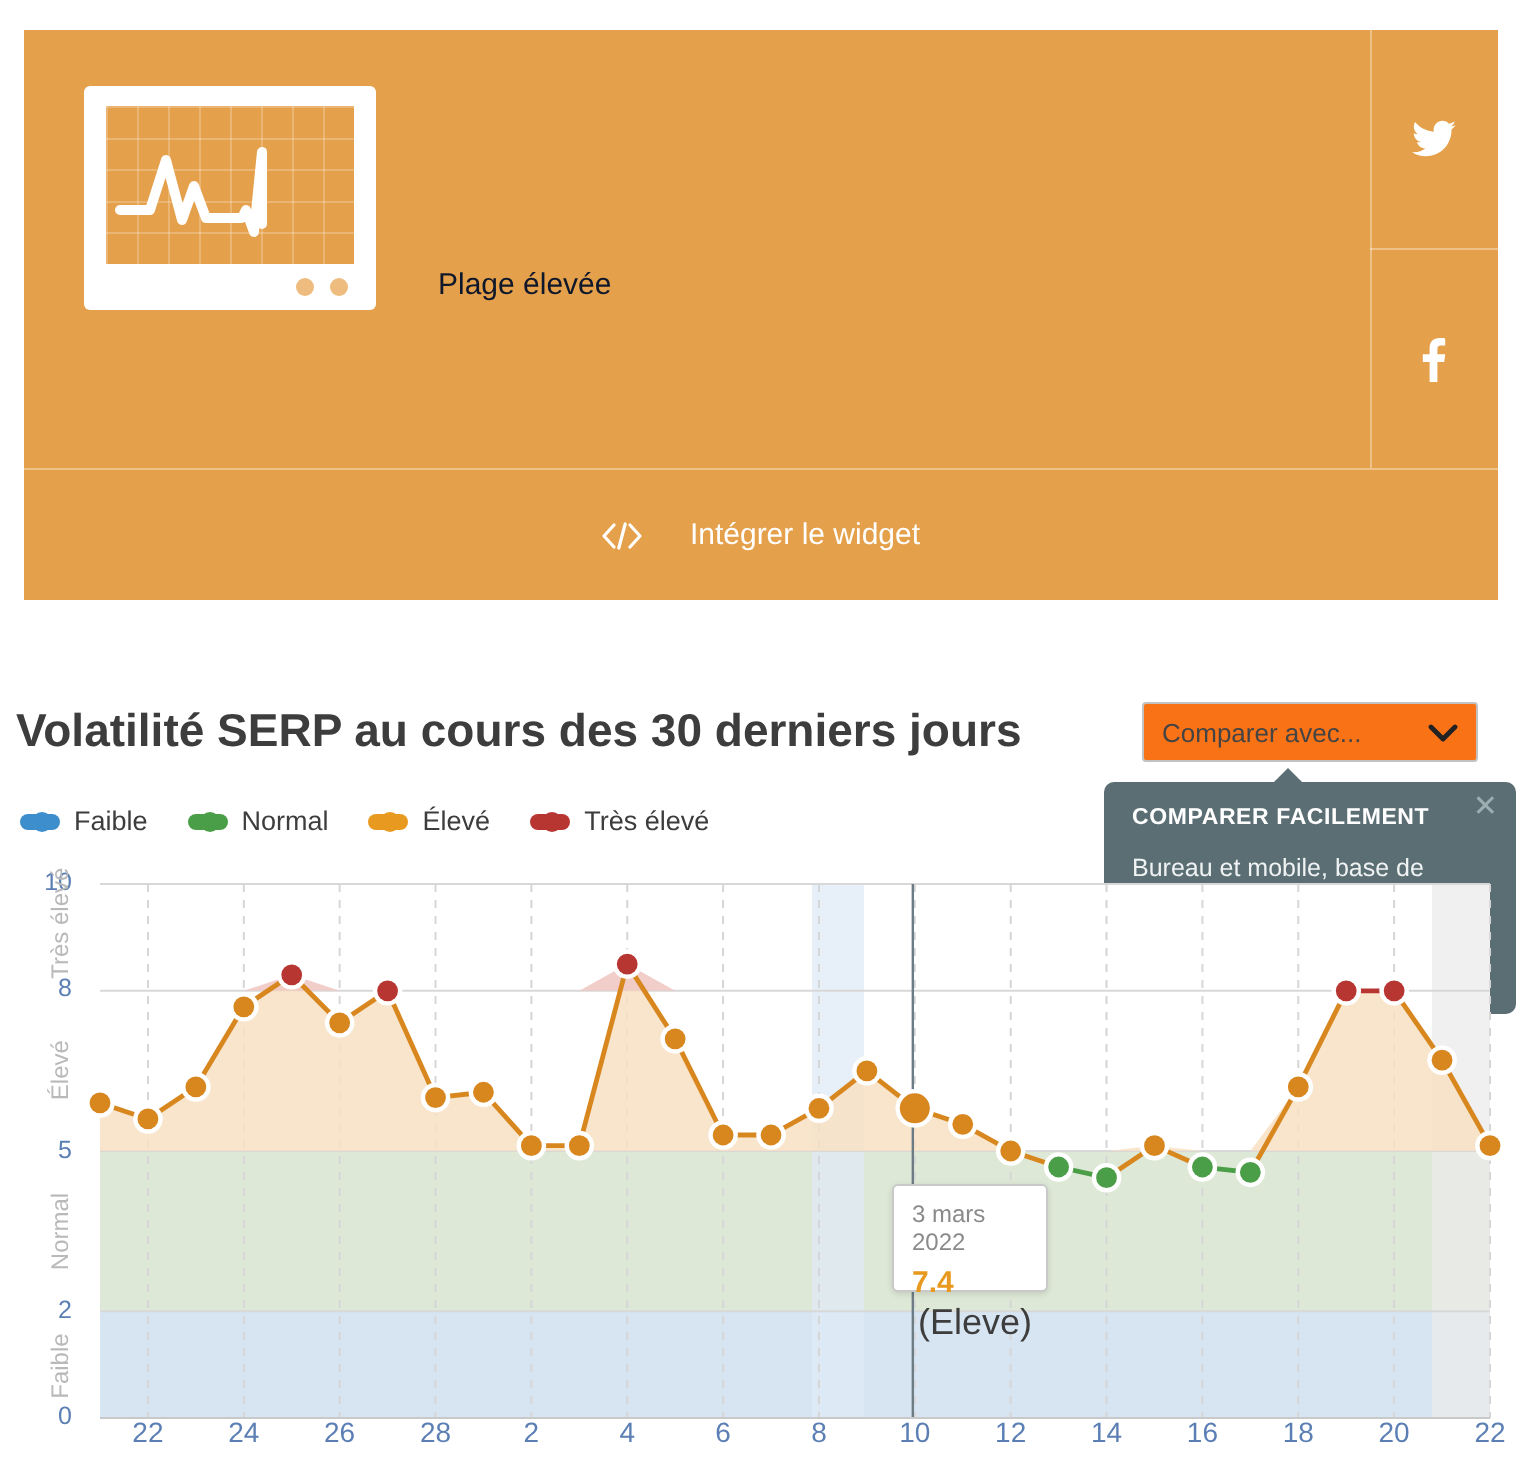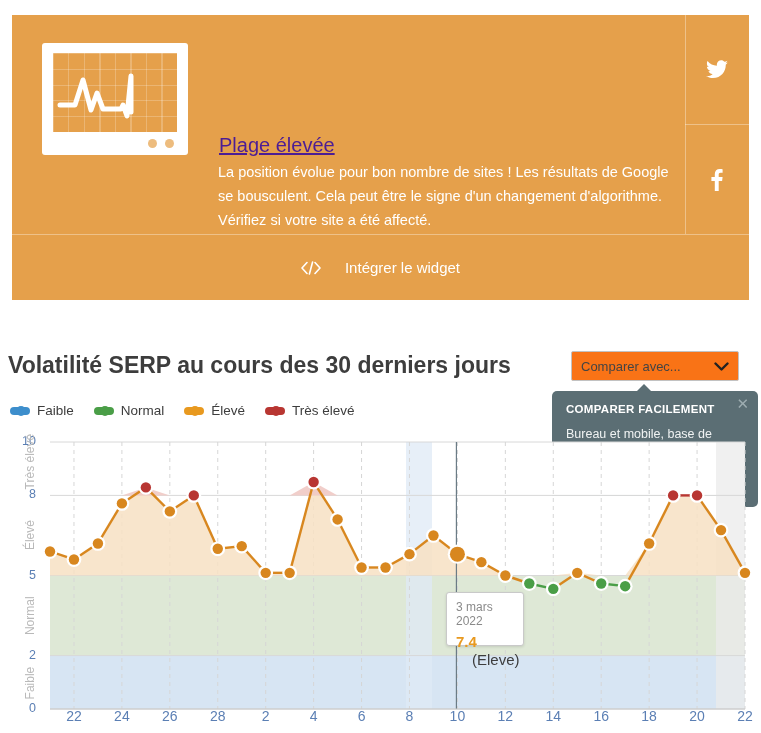--- a/index.html
+++ b/index.html
@@ -86,23 +86,22 @@
   .score-max {
     font-size: 22px;
     color: #f6ddbd;
     display: inline-block;
     vertical-align: baseline;
     margin-left: 6px;
   }
   .range-title {
     position: absolute;
     left: 207px; top: 119px;
-    font-size: 20px;
-    color: #4c1d95;
-    text-decoration: underline;
+    font-size: 15px;
+    color: #0f172a;
   }
   .range-desc {
     position: absolute;
     left: 206px; top: 145px;
     width: 462px;
     font-size: 14.5px;
     line-height: 24px;
     color: #ffffff;
   }
 
@@ -277,21 +276,20 @@
       <div class="monitor-screen"></div>
       <svg class="monitor-ecg" viewBox="0 0 124 79">
         <polyline points="7,52 22,52 30,27 38,57 44,40 50,56 68,56 70,52 74,63 78,23 78,59" fill="none" stroke="#ffffff" stroke-width="5" stroke-linejoin="round" stroke-linecap="round"></polyline>
       </svg>
       <div class="monitor-led a"></div>
       <div class="monitor-led b"></div>
     </div>
 
 
     <div class="range-title">Plage élevée</div>
-    <div class="range-desc">La position évolue pour bon nombre de sites ! Les résultats de Google se bousculent. Cela peut être le signe d'un changement d'algorithme. Vérifiez si votre site a été affecté.</div>
 
     <div class="banner-divider-v"></div>
 
     <div class="social tw">
       <svg width="22" height="19" viewBox="0 0 24 20">
         <path fill="#ffffff" d="M24 2.4c-.9.4-1.8.66-2.8.78 1-.6 1.77-1.56 2.14-2.7-.95.56-2 .97-3.12 1.2C19.33.64 18.07 0 16.67 0c-2.7 0-4.88 2.2-4.88 4.9 0 .4.04.76.12 1.1C7.84 5.8 4.16 3.8 1.7.76 1.26 1.5 1 2.4 1 3.33c0 1.7.86 3.2 2.17 4.07-.8-.02-1.55-.25-2.2-.6v.05c0 2.37 1.67 4.35 3.9 4.8-.4.12-.84.18-1.28.18-.3 0-.62-.03-.9-.08.63 1.95 2.44 3.37 4.6 3.4-1.68 1.32-3.8 2.1-6.1 2.1-.4 0-.8-.02-1.18-.07C2.2 18.6 4.77 19.4 7.55 19.4c9.05 0 14-7.5 14-14 0-.22 0-.43-.02-.64.97-.7 1.8-1.56 2.47-2.54z"></path>
       </svg>
     </div>
     <div class="social-sep"></div>
     <div class="social fb">
@@ -468,15 +466,15 @@
       <circle cx="745" cy="142.82999999999998" r="7.4" fill="#ffffff"></circle>
       <circle cx="745" cy="142.82999999999998" r="5.2" fill="#d8871f"></circle>
       <line x1="50" y1="279" x2="745" y2="279" stroke="#c9c9c9" stroke-width="1"></line>
     </svg>
 <div class="ylabel" style="left: 8px; top: 271px;">0</div><div class="ylabel" style="left: 8px; top: 217.6px;">2</div><div class="ylabel" style="left: 8px; top: 137.5px;">5</div><div class="ylabel" style="left: 8px; top: 57.4px;">8</div><div class="ylabel" style="left: 8px; top: 4px;">10</div><div class="bandlabel" style="left: 24px; top: 231.6px; height: 41.4px;">Faible</div><div class="bandlabel" style="left: 24px; top: 151.5px; height: 68.1px;">Normal</div><div class="bandlabel" style="left: 24px; top: 71.4px; height: 68.1px;">Élevé</div><div class="bandlabel" style="left: 24px; top: 18px; height: 41.4px;">Très élevé</div><div class="xlabel" style="left: 58.9655px;">22</div><div class="xlabel" style="left: 106.897px;">24</div><div class="xlabel" style="left: 154.828px;">26</div><div class="xlabel" style="left: 202.759px;">28</div><div class="xlabel" style="left: 250.69px;">2</div><div class="xlabel" style="left: 298.621px;">4</div><div class="xlabel" style="left: 346.552px;">6</div><div class="xlabel" style="left: 394.483px;">8</div><div class="xlabel" style="left: 442.414px;">10</div><div class="xlabel" style="left: 490.345px;">12</div><div class="xlabel" style="left: 538.276px;">14</div><div class="xlabel" style="left: 586.207px;">16</div><div class="xlabel" style="left: 634.138px;">18</div><div class="xlabel" style="left: 682.069px;">20</div><div class="xlabel" style="left: 730px;">22</div></div>
 
 <div id="hover-tip" style="position:absolute;left:446px;top:592px;width:78px;height:54px;background:#fff;border:1px solid #c9c9c9;border-radius:3px;box-shadow:0 1px 3px rgba(0,0,0,.12);padding:7px 9px;">
   <div style="font-size:12px;color:#8a8a8a;">3 mars 2022</div>
   <div style="margin-top:5px;">
     <span style="font-size:15px;font-weight:bold;color:#e8991f;">7.4</span>
-    <span style="font-size:15px;color:#3d3d3d;margin-left:16px;">(Eleve)</span>
+    <span style="font-size:18px;color:#3d3d3d;margin-left:3px;">(Eleve)</span>
   </div>
 </div>
 
 </body></html>

